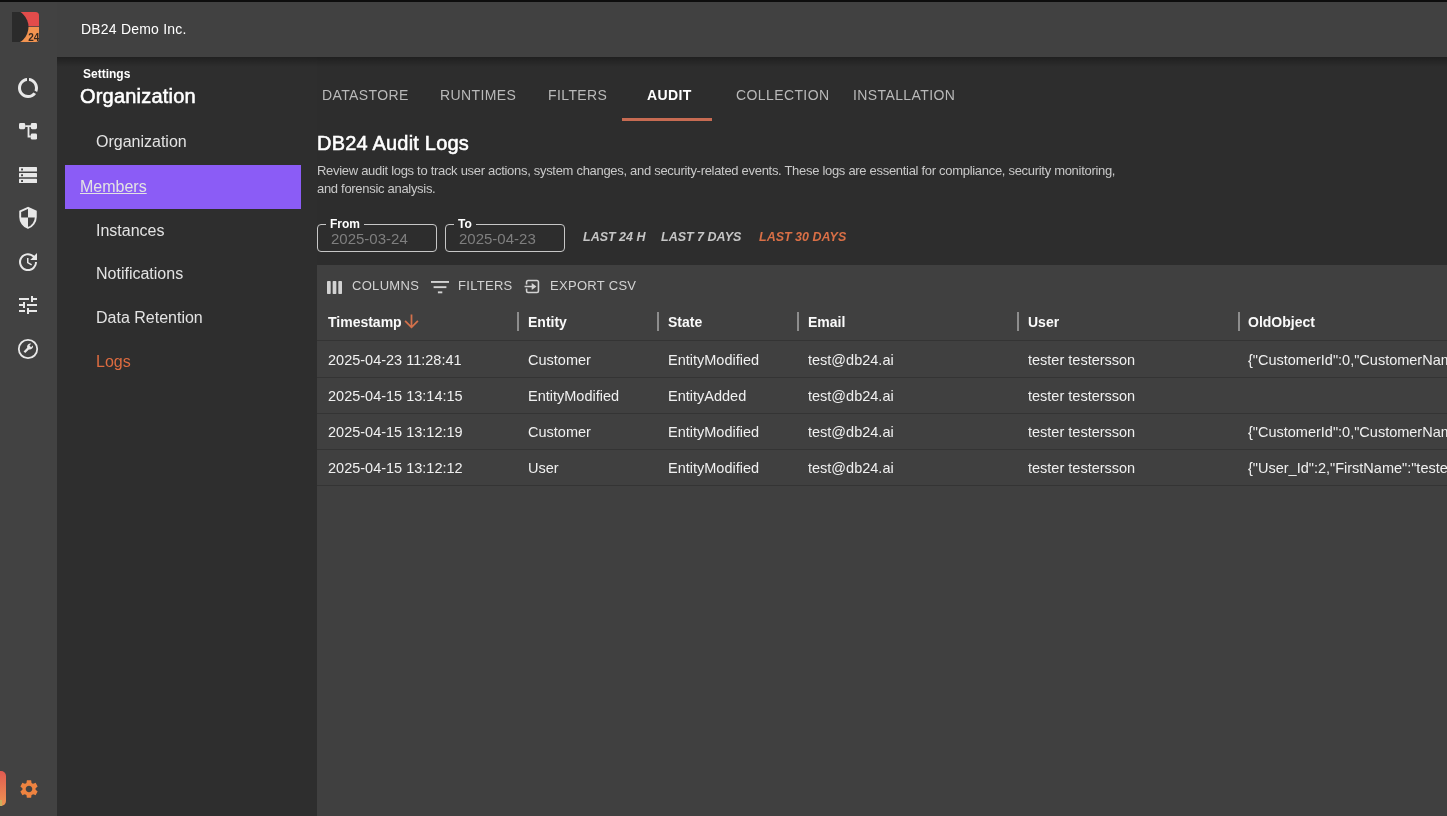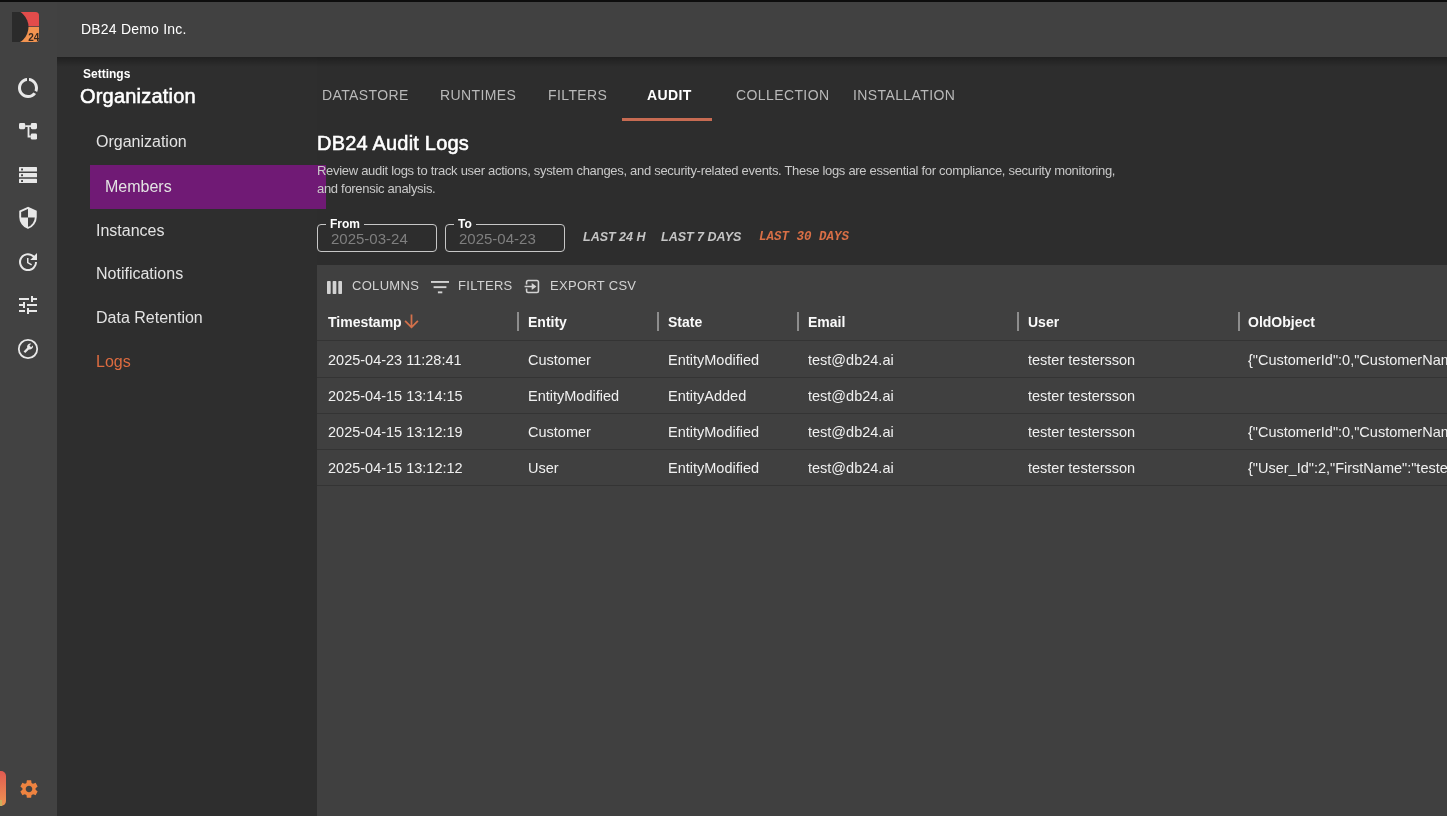--- a/index.html
+++ b/index.html
@@ -7,21 +7,21 @@
   body { background:#2d2d2d; font-family:"Liberation Sans", sans-serif; position:relative; }
   .abs { position:absolute; }
   .topbar { left:0; top:0; width:1447px; height:57px; background:#414141; }
   .rail { left:0; top:0; width:57px; height:816px; background:#424242; }
   .topline { left:0; top:0; width:1447px; height:1.5px; background:#0d0d0d; z-index:6; }
   .sidebar { left:57px; top:57px; width:260px; height:759px; background:#2e2e2e; }
   .brand { left:81px; top:0; height:57px; line-height:59px; color:#fff; font-size:14px; letter-spacing:0.2px; }
   .settings-lbl { left:83px; top:67px; color:#fff; font-size:12px; font-weight:bold; }
   .org-title { left:80px; top:84.5px; color:#fff; font-size:20px; font-weight:normal; -webkit-text-stroke:0.55px #fff; letter-spacing:0.2px; }
   .menu-item { left:57px; width:260px; height:44px; line-height:44px; padding-left:39px; color:#e3e3e3; font-size:16px; }
-  .menu-item.active { left:90px; width:236px; padding-left:15px; background:#701a75; }
+  .menu-item.active { left:65px; width:236px; padding-left:15px; background:#8b5cf6;text-decoration:underline; }
   .menu-item.logs { color:#dd6b40; }
   
   .tab { top:87px; color:#b9b9b9; font-size:14px; font-weight:500; letter-spacing:0.4px; }
   .tab.on { color:#fff;font-weight:bold; }
   .tab-underline { left:622px; top:118px; width:90px; height:3px; background:#c76b52; }
   .h1 { left:317px; top:132px; color:#fff; font-size:20px; font-weight:normal; -webkit-text-stroke:0.55px #fff; letter-spacing:0.2px; }
   .desc { left:317px; top:161.5px; width:830px; color:#c9c9c9; font-size:13px; letter-spacing:-0.3px; line-height:18.5px; }
   
   .fieldset { top:224px; width:120px; height:28px; border:1px solid #c7c7c7; border-radius:4px; }
   .fieldset .lbl { position:absolute; top:-8px; left:8px; padding:0 4px; background:#2d2d2d; color:#fff; font-size:12px; font-weight:bold; }
@@ -129,21 +129,21 @@
   <div class="abs fieldset" style="left:317px;">
     <div class="lbl">From</div>
     <div class="val">2025-03-24</div>
   </div>
   <div class="abs fieldset" style="left:445px;">
     <div class="lbl">To</div>
     <div class="val">2025-04-23</div>
   </div>
   <div class="abs qf" style="left:583px;">LAST 24 H</div>
   <div class="abs qf" style="left:661px;">LAST 7 DAYS</div>
-  <div class="abs qf on" style="left:759px;font-family:Liberation Mono, monospace;">LAST 30 DAYS</div>
+  <div class="abs qf on" style="left:759px;">LAST 30 DAYS</div>
 
   <div class="abs tablebox"></div>
 
   <svg class="abs" style="left:326.5px;top:280.5px;" width="15" height="13" viewBox="0 0 15 13" fill="#d2d2d2">
     <rect x="0" y="0" width="3.7" height="13" rx="0.7"></rect>
     <rect x="5.65" y="0" width="3.7" height="13" rx="0.7"></rect>
     <rect x="11.3" y="0" width="3.7" height="13" rx="0.7"></rect>
   </svg>
   <div class="abs tb-item" style="left:352px;">COLUMNS</div>
   <svg class="abs" style="left:430.5px;top:280.5px;" width="18" height="13" viewBox="0 0 18 13" fill="#d2d2d2">

